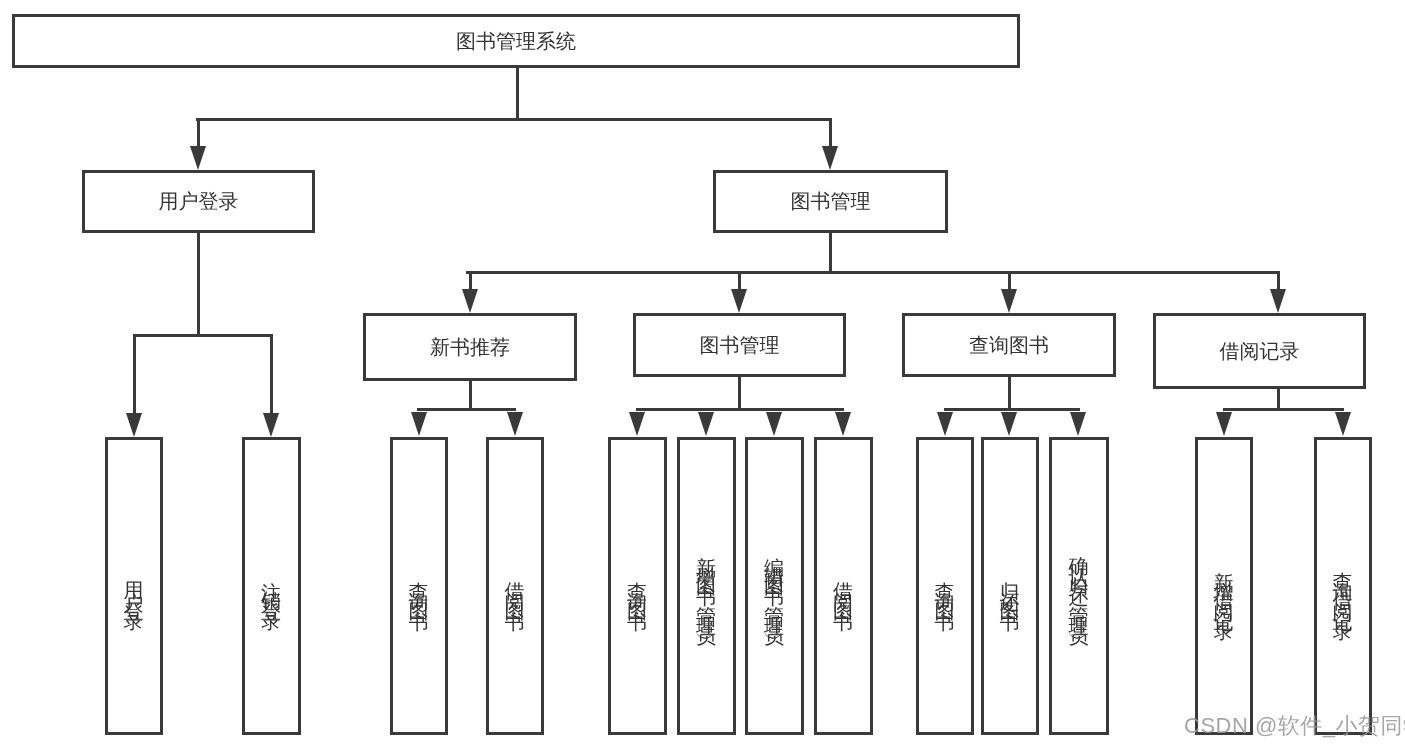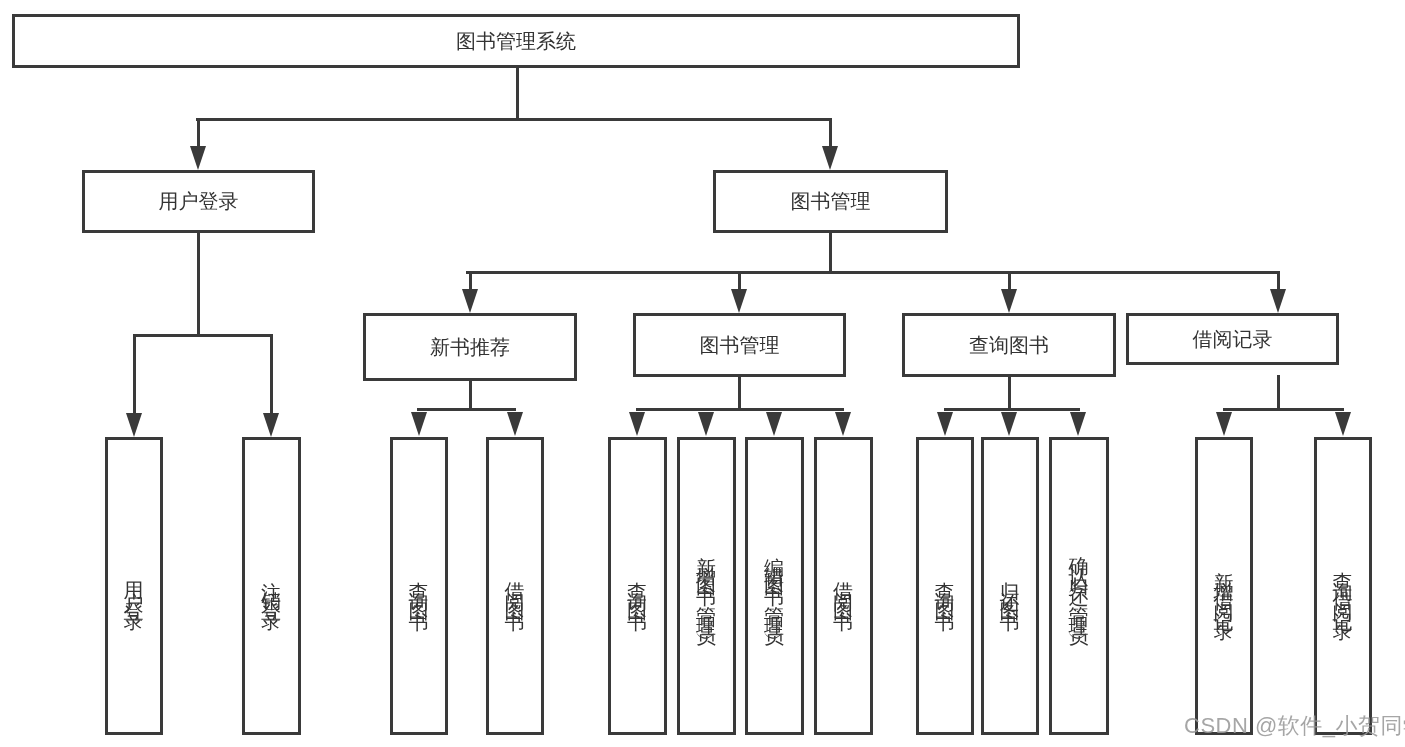--- a/index.html
+++ b/index.html
@@ -98,21 +98,21 @@
   <div class="vline" style="left:738px; top:271px; height:22px;"></div>
   <div class="arr" style="left:731px; top:289px;"></div>
   <div class="vline" style="left:1008px; top:271px; height:22px;"></div>
   <div class="arr" style="left:1001px; top:289px;"></div>
   <div class="vline" style="left:1277px; top:271px; height:22px;"></div>
   <div class="arr" style="left:1270px; top:289px;"></div>
 
   <div class="box" style="left:363px; top:313px; width:214px; height:68px;">新书推荐</div>
   <div class="box" style="left:633px; top:313px; width:213px; height:64px;">图书管理</div>
   <div class="box" style="left:902px; top:313px; width:214px; height:64px;">查询图书</div>
-  <div class="box" style="left:1126px; top:313px; width:213px; height:52px;">借阅记录</div>
+  <div class="box" style="left:1153px; top:313px; width:213px; height:76px;">借阅记录</div>
 
   <div class="vline" style="left:469px; top:375px; height:36px;"></div>
   <div class="hline" style="left:417px; top:408px; width:99px;"></div>
   <div class="arr" style="left:411px; top:412px;"></div>
   <div class="arr" style="left:507px; top:412px;"></div>
 
   <div class="vline" style="left:738px; top:375px; height:36px;"></div>
   <div class="hline" style="left:636px; top:408px; width:208px;"></div>
   <div class="arr" style="left:629px; top:412px;"></div>
   <div class="arr" style="left:698px; top:412px;"></div>

